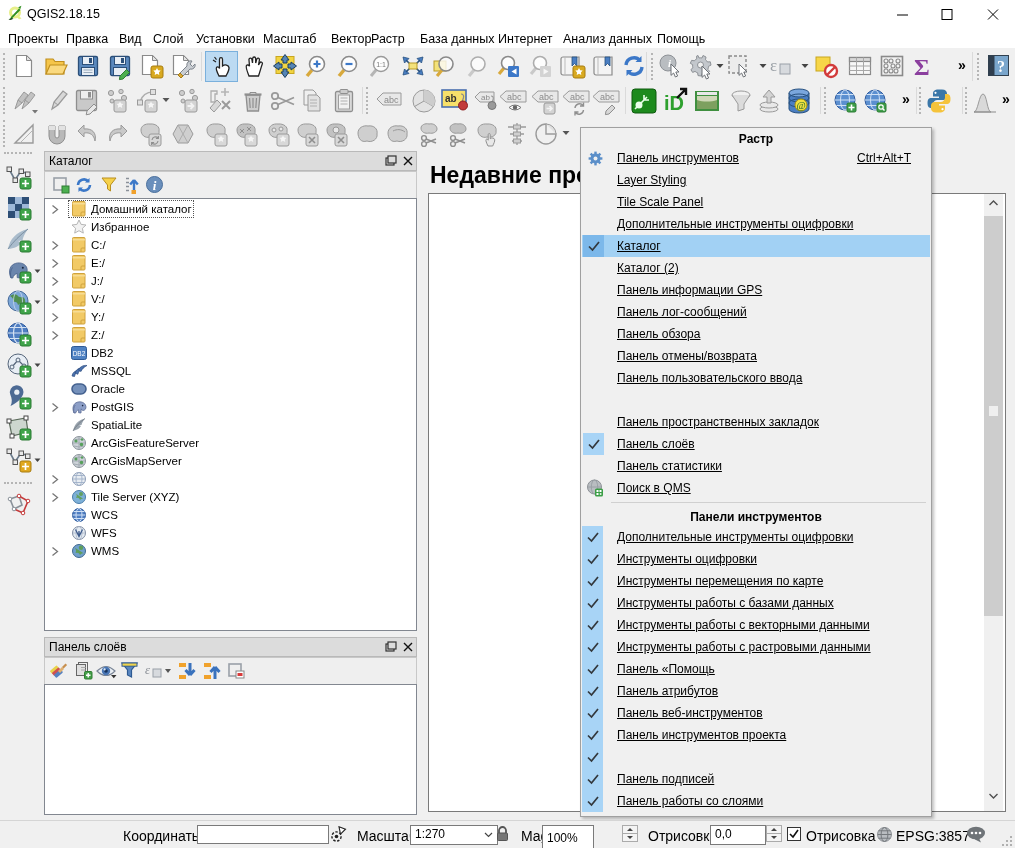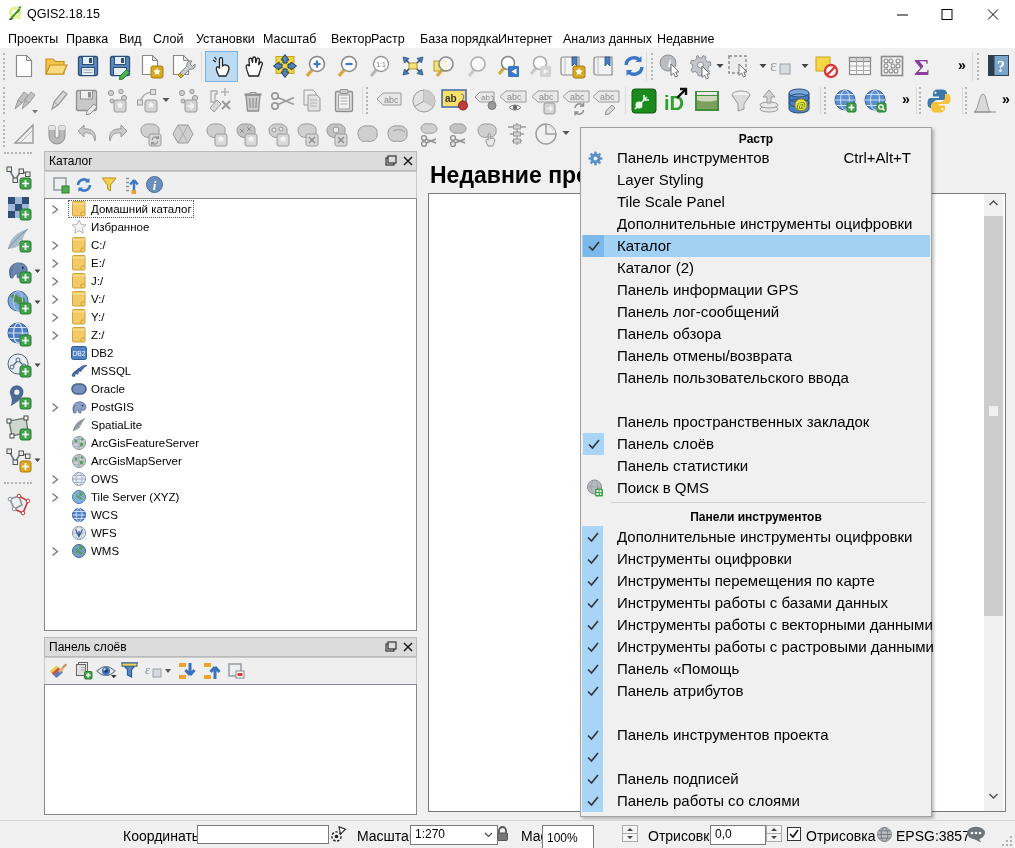--- a/index.html
+++ b/index.html
@@ -22,21 +22,21 @@
 .panel-tb{background:#efefef;border:1px solid #c8c8c8;}
 .tree{background:#fff;border:1px solid #828790;}
 .trow{position:absolute;left:0;height:18px;line-height:18px;font-size:11.5px;white-space:nowrap;}
 
 #head{left:430px;top:162px;font-size:23px;font-weight:bold;letter-spacing:0px;}
 #wbox{left:428px;top:193px;width:576px;height:617px;background:#fff;border:1px solid #7a7a7a;}
 
 #menu{left:580px;top:127px;width:350px;height:688px;background:#f0f0f0;
  border:1px solid #a0a0a0;box-shadow:2px 2px 3px rgba(0,0,0,0.25);}
 .mrow{position:absolute;left:1px;width:348px;height:22px;line-height:22px;}
-.mtext{position:absolute;left:35px;top:0;font-size:15px;white-space:nowrap;}
+.mtext{position:absolute;left:35px;top:0;font-size:12px;white-space:nowrap;text-decoration:underline;}
 .mhead{position:absolute;width:100%;text-align:center;font-weight:bold;font-size:12px;}
 .chk{position:absolute;left:1px;top:0;width:21px;height:22px;background:#a8d4f6;}
 .checkmark{position:absolute;left:4px;top:4px;width:14px;height:14px;}
 
 #statusbar{left:0;top:820px;width:1015px;height:28px;background:#f0f0f0;border-top:1px solid #d5d5d5;}
 .sb-input{position:absolute;background:#fff;border:1px solid #7a7a7a;}
 .sb-label{position:absolute;font-size:14px;}
 </style>
 </head>
 <body>
@@ -58,24 +58,24 @@
 
 <div class="abs" id="menubar">
  <span class="mi" style="left:8px">Проекты</span>
  <span class="mi" style="left:66px">Правка</span>
  <span class="mi" style="left:119px">Вид</span>
  <span class="mi" style="left:153px">Слой</span>
  <span class="mi" style="left:196px">Установки</span>
  <span class="mi" style="left:263px">Масштаб</span>
  <span class="mi" style="left:331px">Вектор</span>
  <span class="mi" style="left:371px">Растр</span>
- <span class="mi" style="left:420px">База порядка</span>
+ <span class="mi" style="left:420px">База данных</span>
  <span class="mi" style="left:498px">Интернет</span>
  <span class="mi" style="left:563px">Анализ данных</span>
- <span class="mi" style="left:657px">Недавние</span>
+ <span class="mi" style="left:657px">Помощь</span>
 </div>
 
 <div class="abs tbrow" style="top:49px;height:35px" id="tb1">
  <div class="hnd" style="left:3px;top:4px;height:27px"></div>
  <svg style="left:12px;top:5px" width="24" height="24" viewBox="0 0 24 24">
   <path d="M4.5 1.5 h10 l5 5 v16 h-15 z" fill="#fff" stroke="#8a8a8a" stroke-width="1.2"></path>
   <path d="M14.5 1.5 v5 h5 z" fill="#e2e2e2" stroke="#8a8a8a" stroke-width="1"></path>
  </svg>
  <svg style="left:44px;top:5px" width="24" height="24" viewBox="0 0 24 24">
   <path d="M2 20 V5 h7 l2 2.5 h9 V20 z" fill="#f5c54a" stroke="#c08f1f" stroke-width="1.2"></path>
@@ -1107,20 +1107,26 @@
         <path d="M2 7.5 L5.5 11 L12 3" fill="none" stroke="#33383d" stroke-width="1.7"></path>
       </svg>
       <span class="mtext">Панель «Помощь</span>
     </div>
  <div class="mrow" style="top:552px">
       <svg class="checkmark" style="left:4px;top:4px" width="14" height="14" viewBox="0 0 14 14">
         <path d="M2 7.5 L5.5 11 L12 3" fill="none" stroke="#33383d" stroke-width="1.7"></path>
       </svg>
       <span class="mtext">Панель атрибутов</span>
     </div>
+ <div class="mrow" style="top:574px">
+      <svg class="checkmark" style="left:4px;top:4px" width="14" height="14" viewBox="0 0 14 14">
+        <path d="M2 7.5 L5.5 11 L12 3" fill="none" stroke="#33383d" stroke-width="1.7"></path>
+      </svg>
+      <span class="mtext">Панель веб-инструментов</span>
+    </div>
  <div class="mrow" style="top:596px">
       <svg class="checkmark" style="left:4px;top:4px" width="14" height="14" viewBox="0 0 14 14">
         <path d="M2 7.5 L5.5 11 L12 3" fill="none" stroke="#33383d" stroke-width="1.7"></path>
       </svg>
       <span class="mtext">Панель инструментов проекта</span>
     </div>
  <div class="mrow" style="top:618px">
       <svg class="checkmark" style="left:4px;top:4px" width="14" height="14" viewBox="0 0 14 14">
         <path d="M2 7.5 L5.5 11 L12 3" fill="none" stroke="#33383d" stroke-width="1.7"></path>
       </svg>

